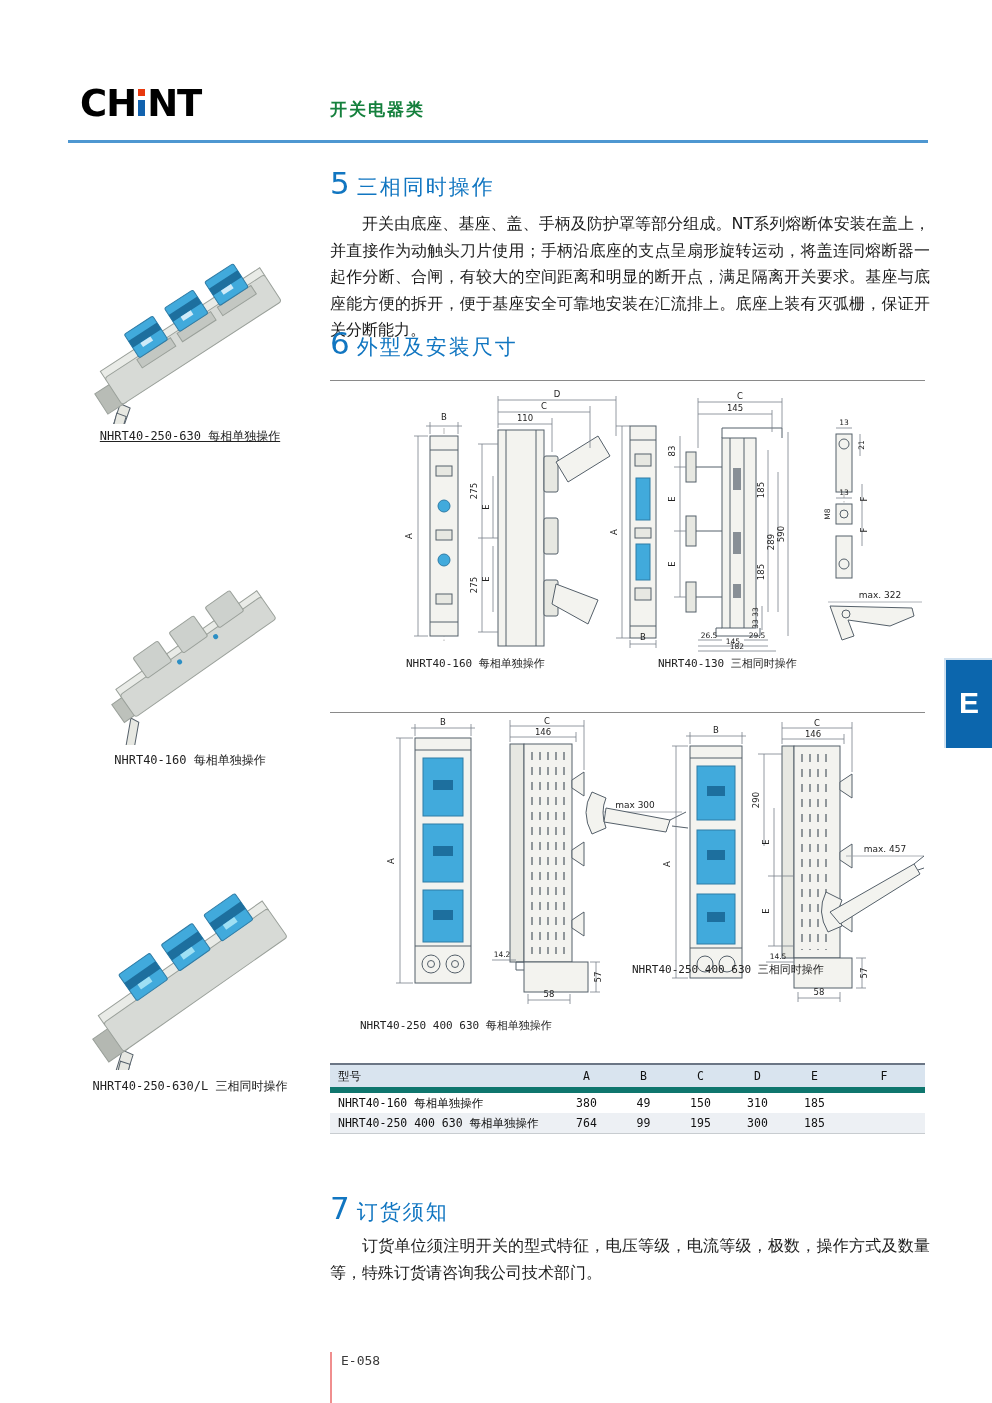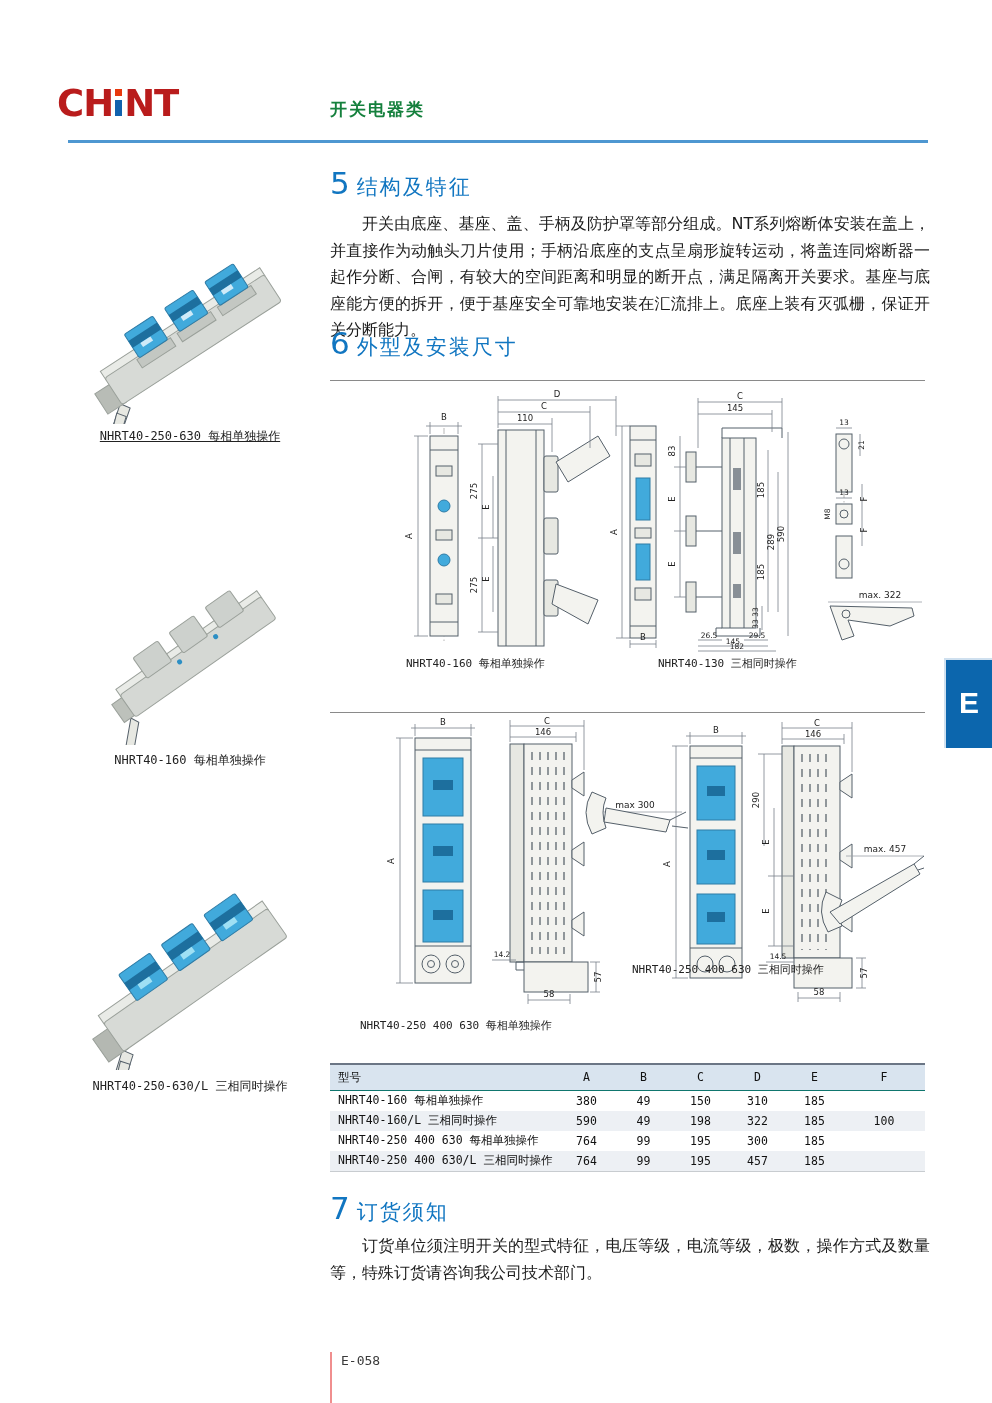--- a/index.html
+++ b/index.html
@@ -1,23 +1,23 @@
 <!DOCTYPE html>
 <html><head>
 <meta charset="utf-8">
 <style>
   html,body{margin:0;padding:0;background:#fff;}
   .page{position:relative;width:992px;height:1403px;background:#ffffff;overflow:hidden;
         font-family:"DejaVu Sans","Liberation Sans",sans-serif;color:#1a1a1a;}
   .abs{position:absolute;}
 
   
-  .logo{left:57px;top:86px;height:40px;display:flex;align-items:flex-start;
+  .logo{left:80px;top:86px;height:40px;display:flex;align-items:flex-start;
         font-family:"DejaVu Sans","Liberation Sans",sans-serif;font-weight:900;
-        font-size:37px;letter-spacing:-1px;color:#b91c1c;line-height:36px;}
+        font-size:37px;letter-spacing:-1px;color:#000000;line-height:36px;}
   .logo-i{display:inline-block;position:relative;width:9px;height:36px;margin:0 1px;}
   .logo-i::after{content:"";position:absolute;left:1px;bottom:6px;width:7px;height:16px;background:#1162ae;}
   .logo-dot{position:absolute;left:1px;top:3px;width:7px;height:7px;background:#e8380d;}
   .doc-title{left:330px;top:98px;font-size:17px;font-weight:bold;letter-spacing:2px;color:#15803d;}
   .head-rule{left:68px;top:140px;width:860px;height:3px;background:#4e97d1;}
 
   
   .sec{color:#1176c1;display:flex;align-items:baseline;}
   .sec .num{font-size:31px;font-weight:500;}
   .sec .ttl{font-size:21px;margin-left:7px;letter-spacing:2px;}
@@ -47,21 +47,21 @@
   text.dm.md{font-size:9px;}
 
   
   .spec-table{left:330px;top:1063px;width:595px;border-collapse:collapse;table-layout:fixed;
               font-size:11.5px;color:#111;
               font-family:"DejaVu Sans Mono","Liberation Mono",monospace;
               border-top:2px solid #6b7685;}
   .spec-table th,.spec-table td{padding:0 4px;height:20px;font-weight:normal;text-align:center;
               white-space:nowrap;overflow:hidden;}
   .spec-table th:first-child,.spec-table td:first-child{text-align:left;padding-left:8px;}
-  .spec-table thead tr{background:#d9e4ef;height:26px;border-bottom:1px solid #0f766e;border-radius:8px;}
+  .spec-table thead tr{background:#d9e4ef;height:26px;border-bottom:6px solid #0f766e;border-radius:8px;}
   .spec-table tbody tr:nth-child(even){background:#edf0f4;}
   .spec-table tbody tr:last-child{border-bottom:1px solid #c8ccd0;}
 
   
   .e-tab{left:944px;top:658px;width:48px;height:90px;background:#0c66ad;
          border-top:2px solid #cfe0ef;border-left:2px solid #cfe0ef;box-sizing:border-box;
          color:#fff;font-size:30px;font-weight:bold;text-align:center;line-height:86px;
          font-family:"Liberation Sans",sans-serif;}
 
   
@@ -142,21 +142,21 @@
         <rect x="44" y="-46" width="38" height="32" rx="2" class="blue"></rect>
         <rect x="44" y="-36" width="38" height="9" class="bluedk"></rect>
         <rect x="54" y="-27" width="14" height="6" fill="#9fe0f4"></rect>
       </g>
     </g>
   </svg>
   <div class="abs photo-caption" style="top:1078px;">NHRT40-250-630/L 三相同时操作</div>
 
   <div class="abs sec" style="left:330px;top:165px;">
     <span class="num">5</span>
-    <span class="ttl">结构及特征</span>
+    <span class="ttl">三相同时操作</span>
   </div>
   <div class="abs body-text" style="left:330px;top:211px;">开关由底座、基座、盖、手柄及防护罩等部分组成。NT系列熔断体安装在盖上，并直接作为动触头刀片使用；手柄沿底座的支点呈扇形旋转运动，将盖连同熔断器一起作分断、合闸，有较大的空间距离和明显的断开点，满足隔离开关要求。基座与底座能方便的拆开，便于基座安全可靠地安装在汇流排上。底座上装有灭弧栅，保证开关分断能力。</div>
 
   <div class="abs sec" style="left:330px;top:325px;">
     <span class="num">6</span>
     <span class="ttl">外型及安装尺寸</span>
   </div>
 
   <div class="abs hrule" style="left:330px;top:380px;"></div>
 
@@ -497,46 +497,28 @@
       <tr>
         <td>NHRT40-160 每相单独操作</td>
         <td>380</td>
         <td>49</td>
         <td>150</td>
         <td>310</td>
         <td>185</td>
         <td></td>
       </tr>
       <tr>
-        <td>NHRT40-160/L 三相同时操作</td>
-        <td>590</td>
-        <td>49</td>
-        <td>198</td>
-        <td>322</td>
-        <td>185</td>
-        <td>100</td>
-      </tr>
-      <tr>
         <td>NHRT40-250 400 630 每相单独操作</td>
         <td>764</td>
         <td>99</td>
         <td>195</td>
         <td>300</td>
         <td>185</td>
         <td></td>
       </tr>
-      <tr>
-        <td>NHRT40-250 400 630/L 三相同时操作</td>
-        <td>764</td>
-        <td>99</td>
-        <td>195</td>
-        <td>457</td>
-        <td>185</td>
-        <td></td>
-      </tr>
     </tbody>
   </table>
 
   <div class="abs sec" style="left:330px;top:1190px;">
     <span class="num">7</span>
     <span class="ttl">订货须知</span>
   </div>
   <div class="abs body-text" style="left:330px;top:1233px;">订货单位须注明开关的型式特征，电压等级，电流等级，极数，操作方式及数量等，特殊订货请咨询我公司技术部门。</div>
 
   <div class="abs e-tab">E</div>

